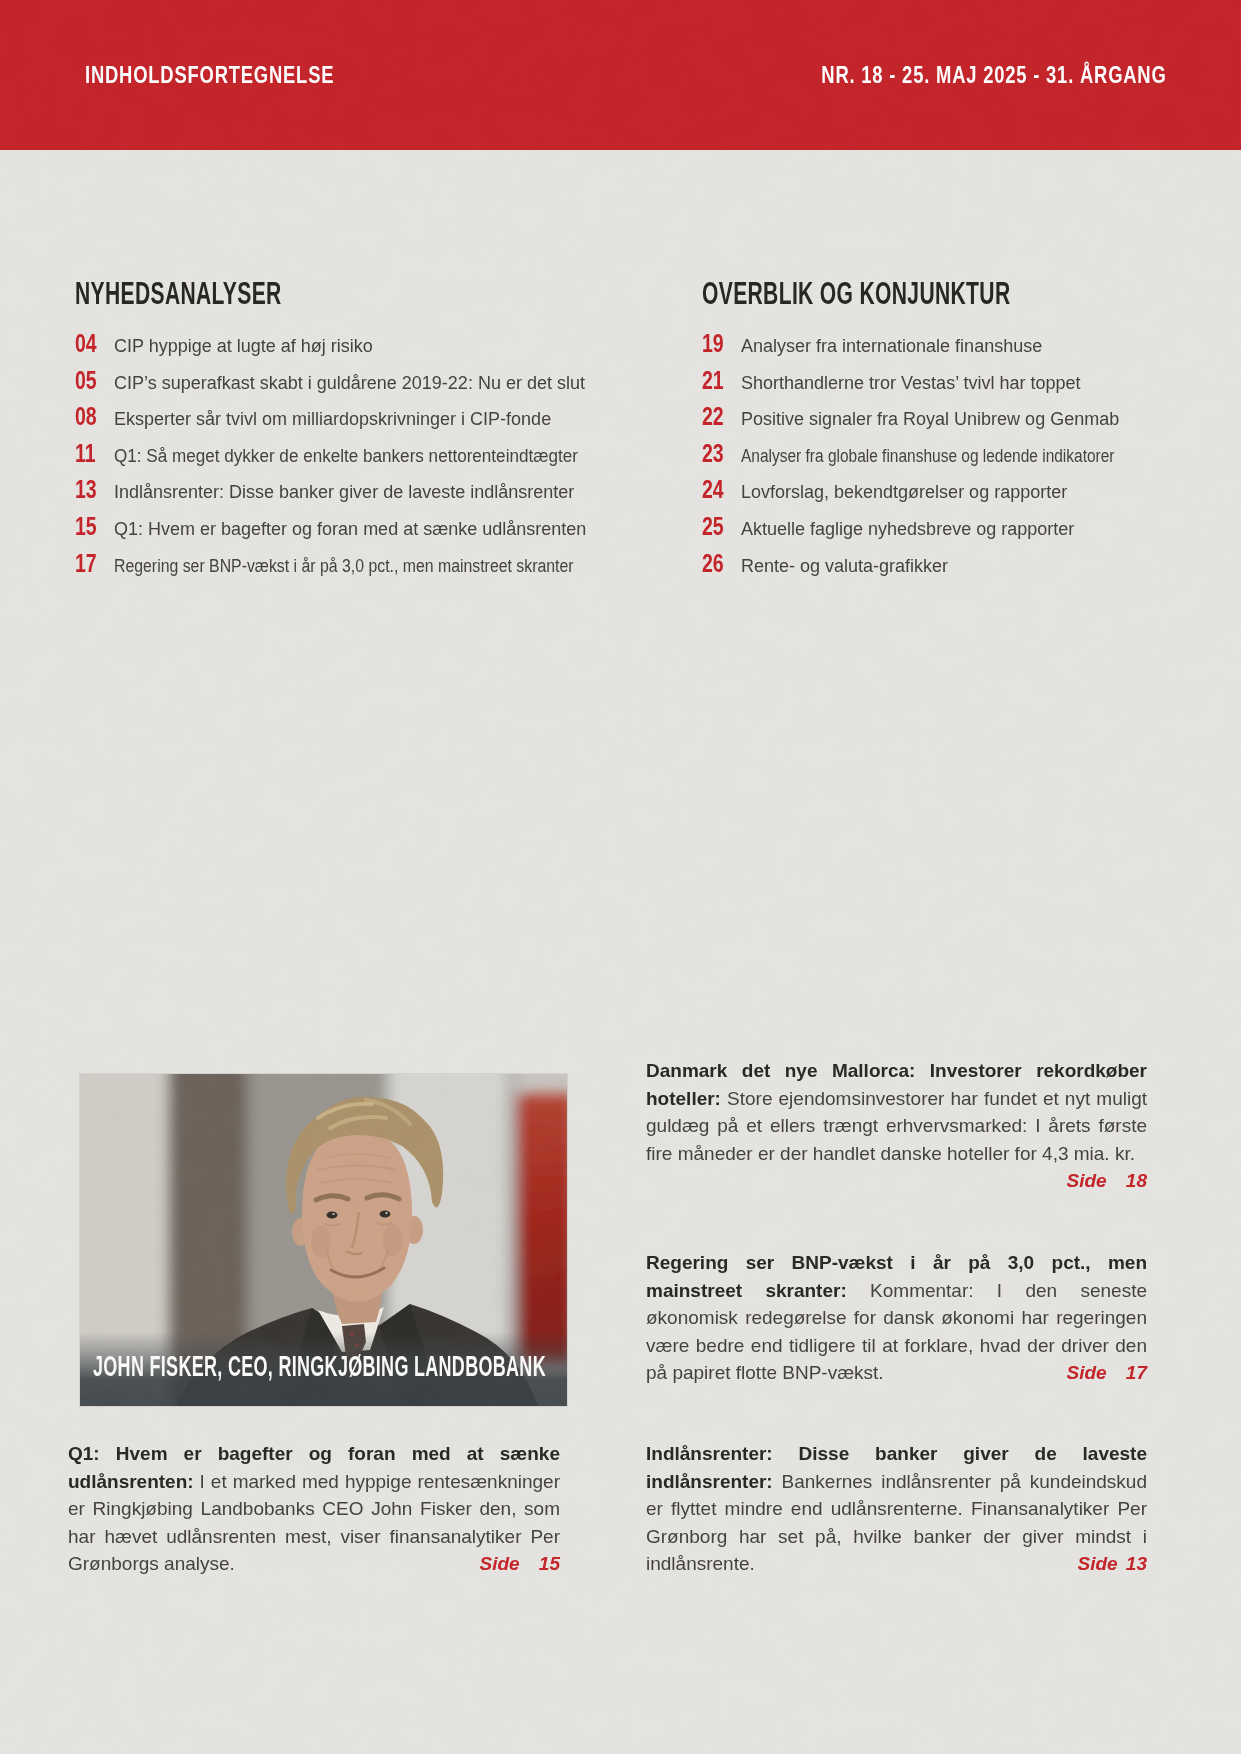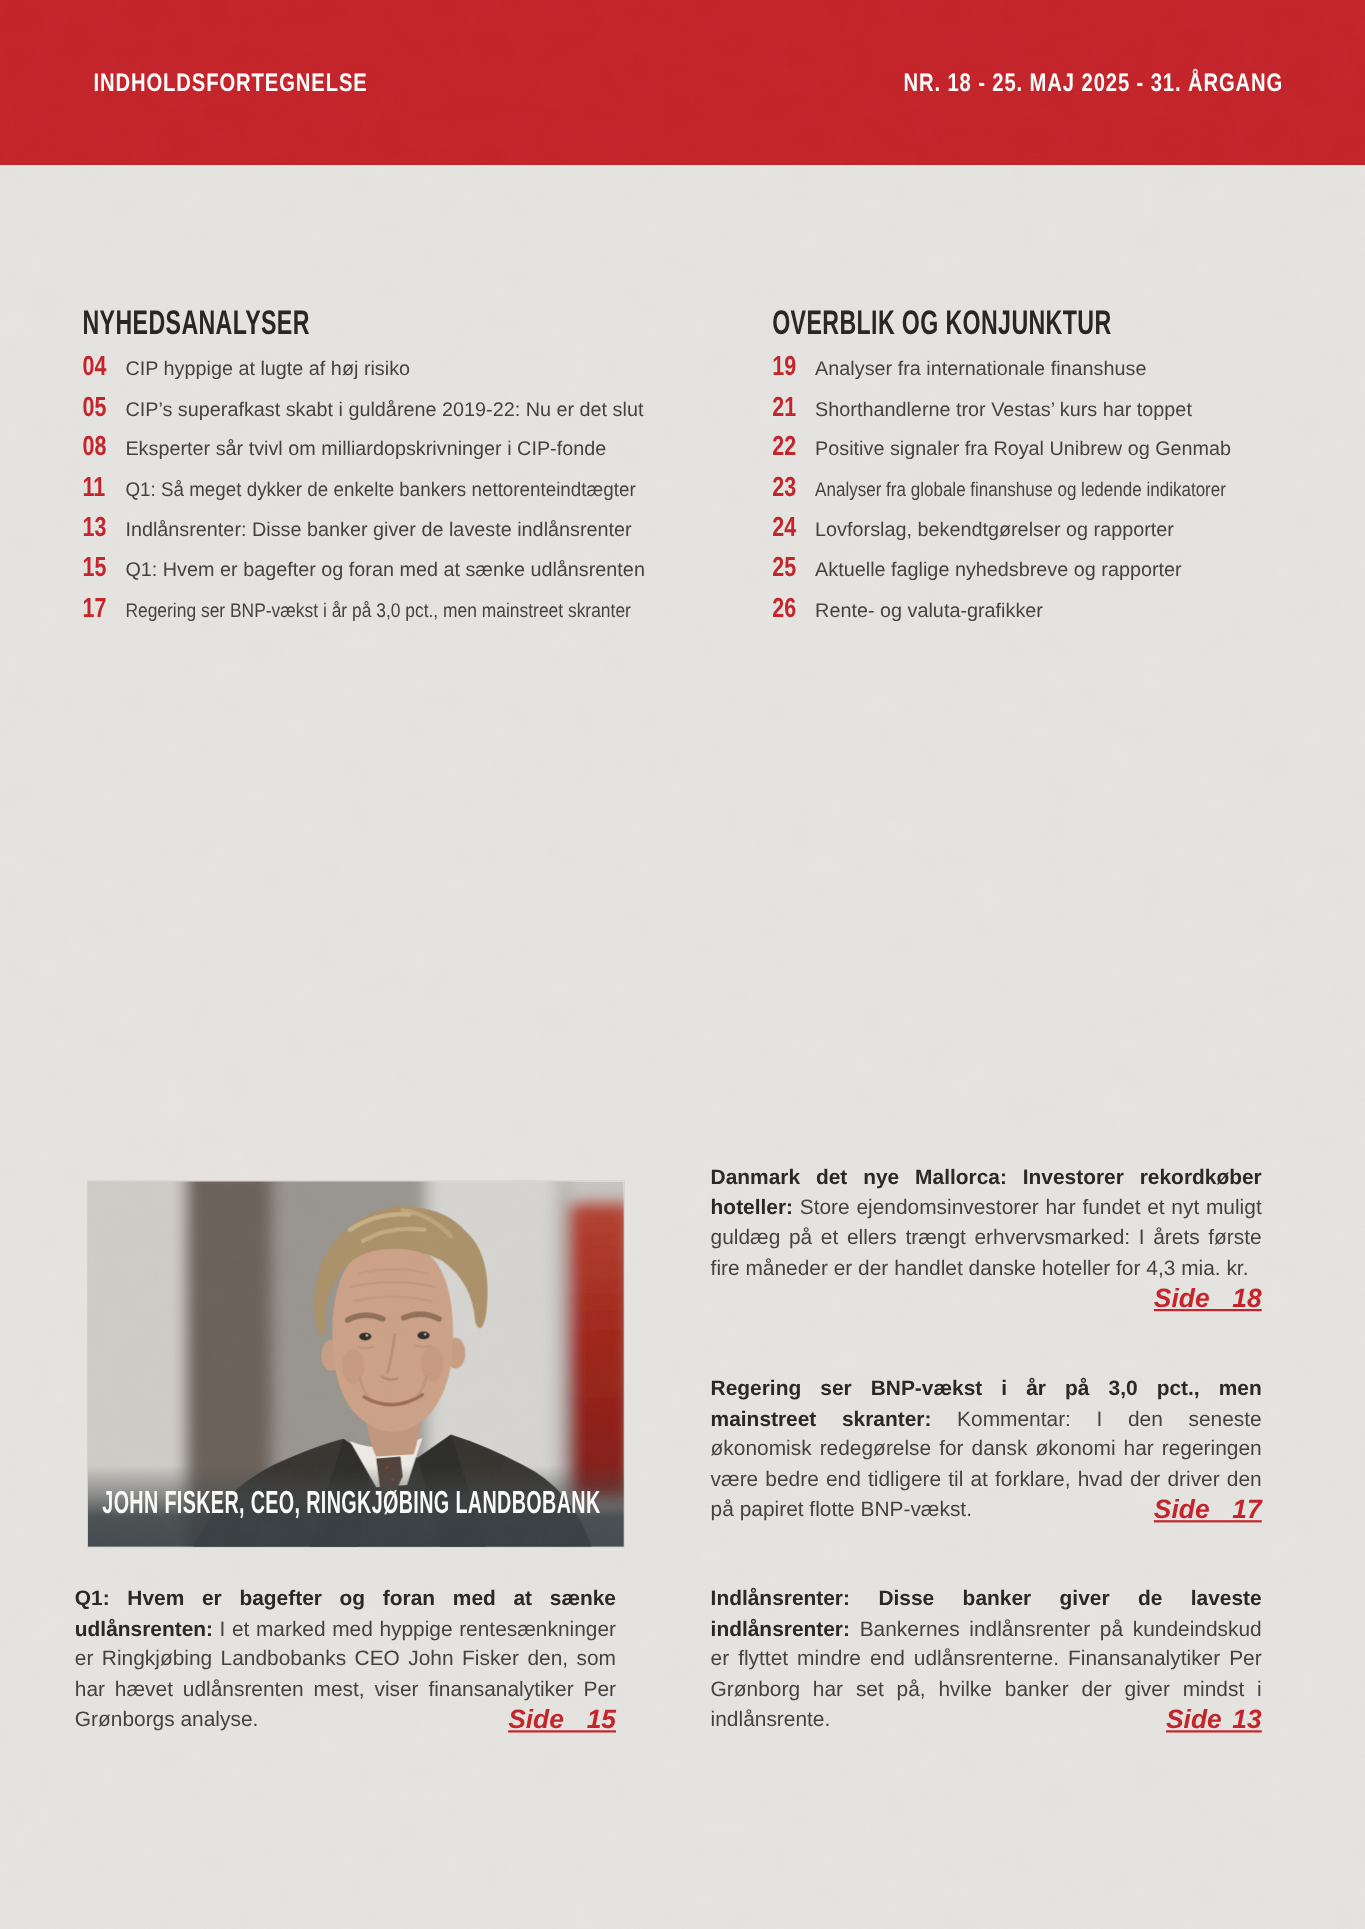--- a/index.html
+++ b/index.html
@@ -20,21 +20,21 @@
   .topbar .r{transform:scaleX(.8);transform-origin:right center;display:inline-block;}
 
   
   .toc{position:absolute;top:276px;z-index:2;}
   .toc-left{left:75px;width:545px;}
   .toc-right{left:702px;width:480px;}
   .toc-title{
     font-weight:700;font-size:31px;color:#232220;letter-spacing:.5px;white-space:nowrap;
     transform:scaleX(.68);transform-origin:left center;display:inline-block;margin:0;
   }
-  .toc-rows{margin-top:7px;}
+  .toc-rows{margin-top:17px;}
   .toc-row{display:flex;align-items:baseline;height:36.6px;}
   .toc-num{
     flex:0 0 30px;font-weight:700;font-size:25px;color:#c42026;
     transform:scaleX(.78);transform-origin:left;display:inline-block;white-space:nowrap;
   }
   .toc-label{
     margin-left:9px;font-size:18px;color:#3f3e3b;white-space:nowrap;
     transform-origin:left;display:inline-block;
   }
   .sq95{transform:scaleX(.95);} .sq88{transform:scaleX(.88);} .sq86{transform:scaleX(.86);}
@@ -58,21 +58,21 @@
   .credit span{
     color:#4a4944;font-weight:700;font-size:16px;letter-spacing:.3px;white-space:nowrap;
     transform:scaleX(.7);transform-origin:right top;display:inline-block;
   }
 
   
   .blurb{position:absolute;z-index:2;margin:0;text-align:justify;
     font-size:19px;line-height:27.5px;color:#3f3e3b;}
   .blurb .lead{font-weight:700;color:#252421;}
   .blurb .side{
-    float:right;color:#c42026;font-weight:700;font-style:italic;font-size:24px;word-spacing:14px;text-decoration:underline;
+    float:right;color:#c42026;font-weight:700;font-style:italic;font-size:19px;word-spacing:14px;
   }
   .blurb .side.tight{word-spacing:3px;}
   .b-r0{left:646px;top:1057px;width:501px;}
   .b-r1{left:646px;top:1249px;width:501px;}
   .b-r2{left:646px;top:1440px;width:501px;}
   .b-l {left:68px;top:1440px;width:492px;}
 </style>
 </head>
 <body>
 
@@ -119,21 +119,21 @@
 
   <section class="toc toc-right">
     <h2 class="toc-title">OVERBLIK OG KONJUNKTUR</h2>
     <div class="toc-rows">
       <div class="toc-row">
         <span class="toc-num">19</span>
         <span class="toc-label">Analyser fra internationale finanshuse</span>
       </div>
       <div class="toc-row">
         <span class="toc-num">21</span>
-        <span class="toc-label">Shorthandlerne tror Vestas’ kurs har toppet</span>
+        <span class="toc-label">Shorthandlerne tror Vestas’ tvivl har toppet</span>
       </div>
       <div class="toc-row">
         <span class="toc-num">22</span>
         <span class="toc-label">Positive signaler fra Royal Unibrew og Genmab</span>
       </div>
       <div class="toc-row">
         <span class="toc-num">23</span>
         <span class="toc-label sq86">Analyser fra globale finanshuse og ledende indikatorer</span>
       </div>
       <div class="toc-row">

